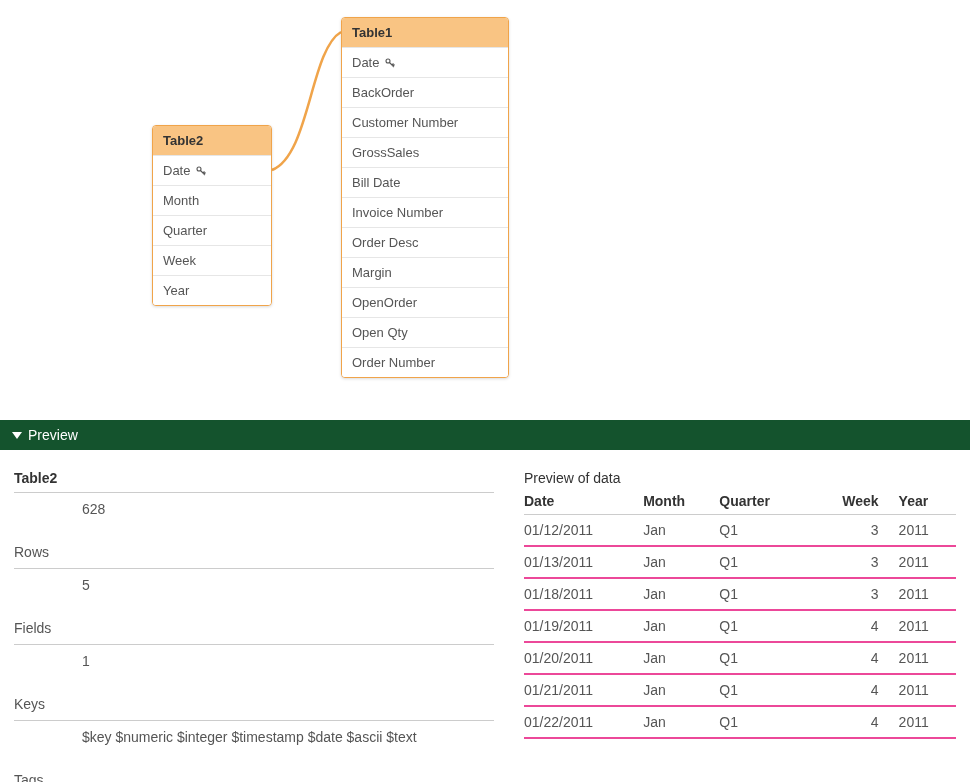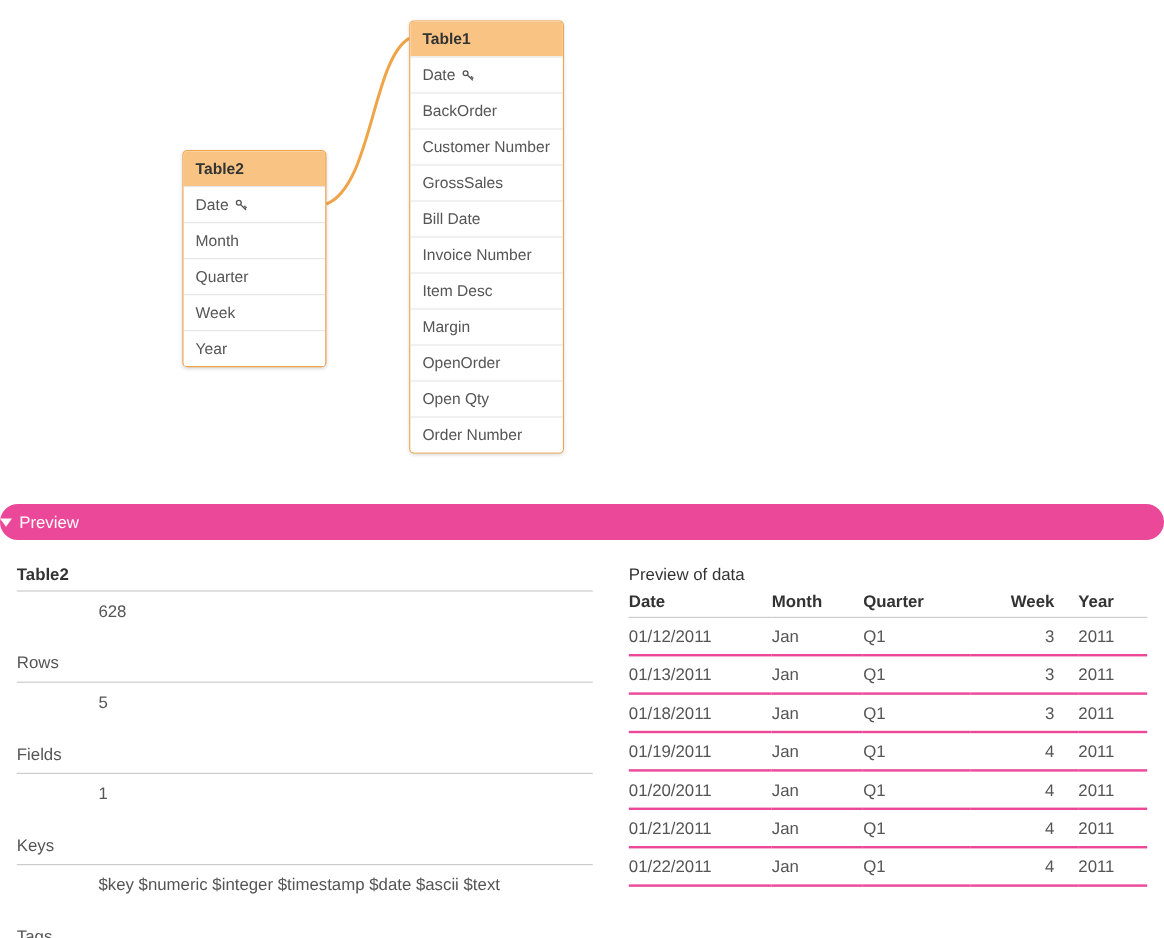--- a/index.html
+++ b/index.html
@@ -42,31 +42,30 @@
   .table-row {
     padding: 7px 10px;
     border-top: 1px solid #e6e6e6;
     background: #fff;
     color: #555;
     display: flex;
     align-items: center;
     gap: 5px;
   }
   #table2 { left: 152px; top: 125px; width: 120px; }
-  #table1 { left: 341px; top: 17px; width: 129px; }
+  #table1 { left: 341px; top: 17px; width: 168px; }
 
   .preview-bar {
-    background: #ec4899;
+    background: #14532d;
     color: #fff;
-    padding: 7px 0;
+    padding: 7px 12px;
     font-size: 14px;
     display: flex;
     align-items: center;
     gap: 6px;
-    border-radius: 15px;
   }
   .triangle-down {
     width: 0; height: 0;
     border-left: 5px solid transparent;
     border-right: 5px solid transparent;
     border-top: 7px solid #fff;
   }
   .preview-body {
     display: flex;
     padding: 18px 14px 10px 14px;
@@ -176,21 +175,21 @@
         <div class="table-row">
           <span>GrossSales</span>
         </div>
         <div class="table-row">
           <span>Bill Date</span>
         </div>
         <div class="table-row">
           <span>Invoice Number</span>
         </div>
         <div class="table-row">
-          <span>Item Desc</span>
+          <span>Order Desc</span>
         </div>
         <div class="table-row">
           <span>Margin</span>
         </div>
         <div class="table-row">
           <span>OpenOrder</span>
         </div>
         <div class="table-row">
           <span>Open Qty</span>
         </div>

